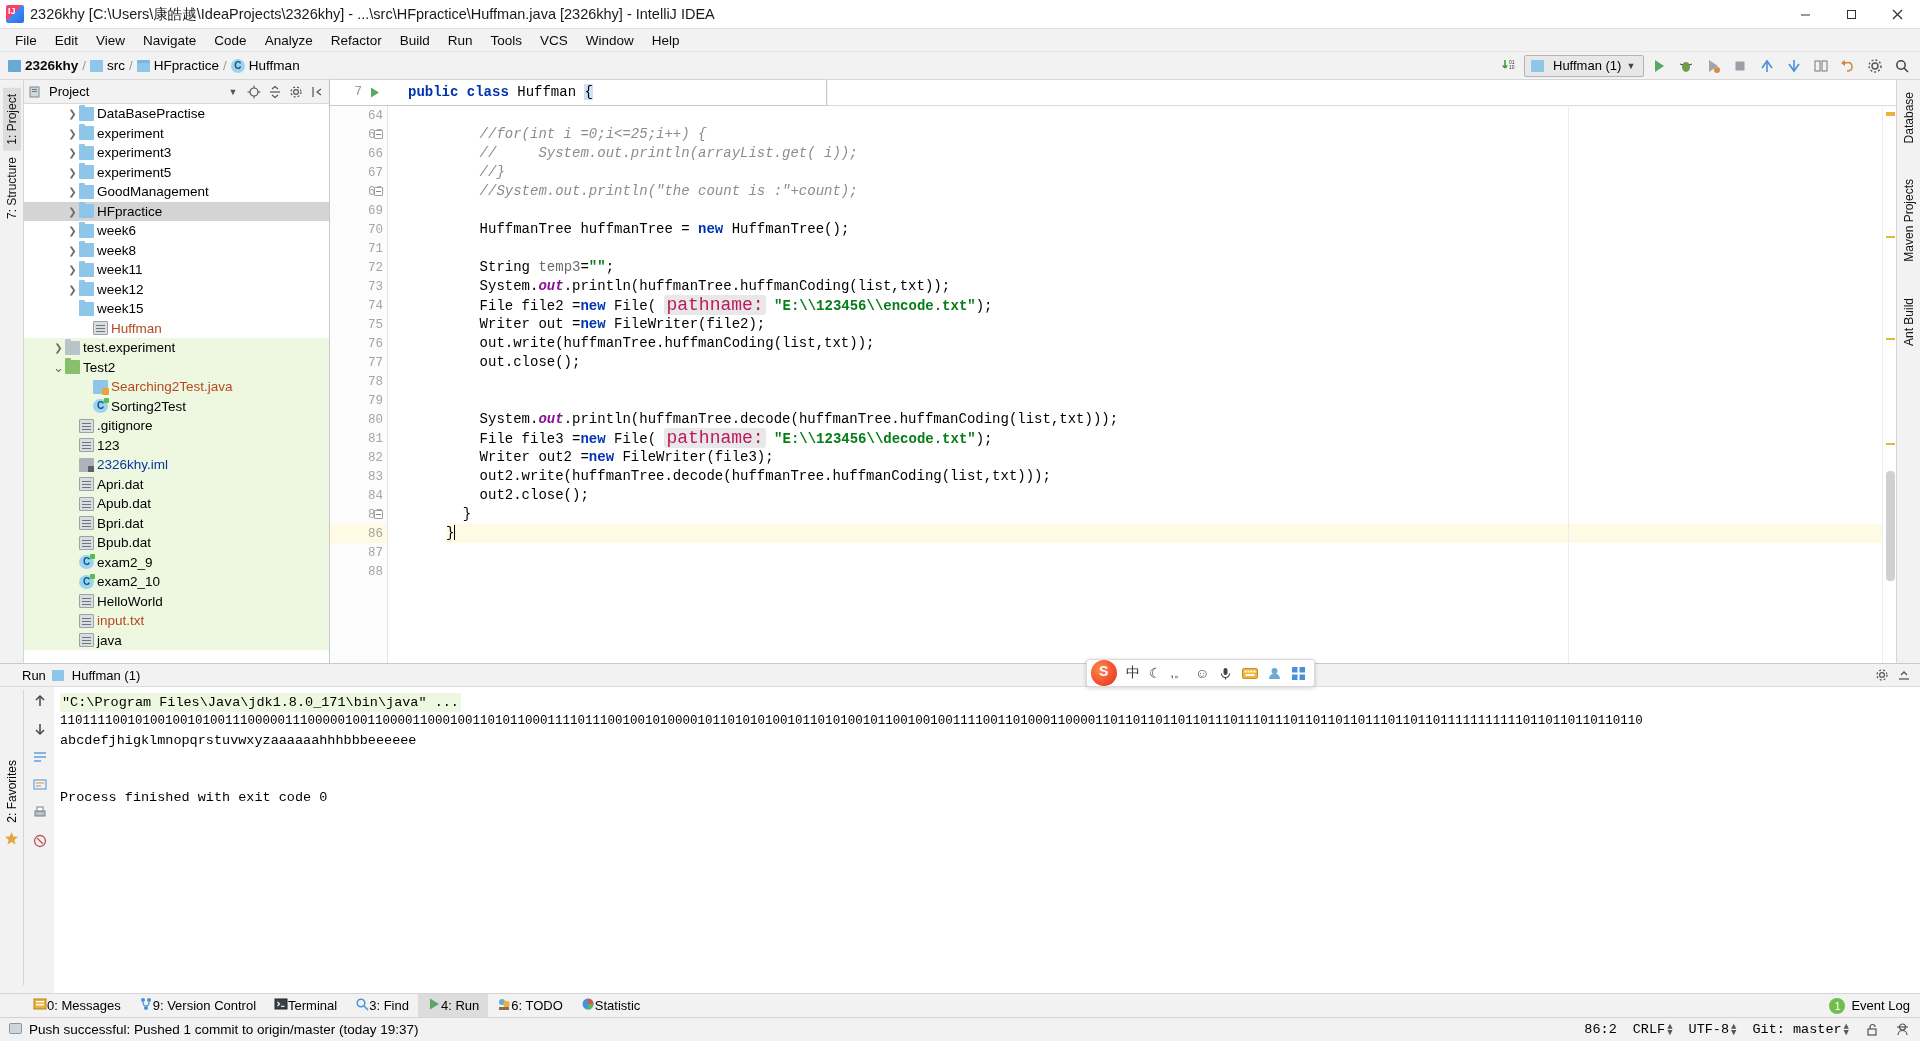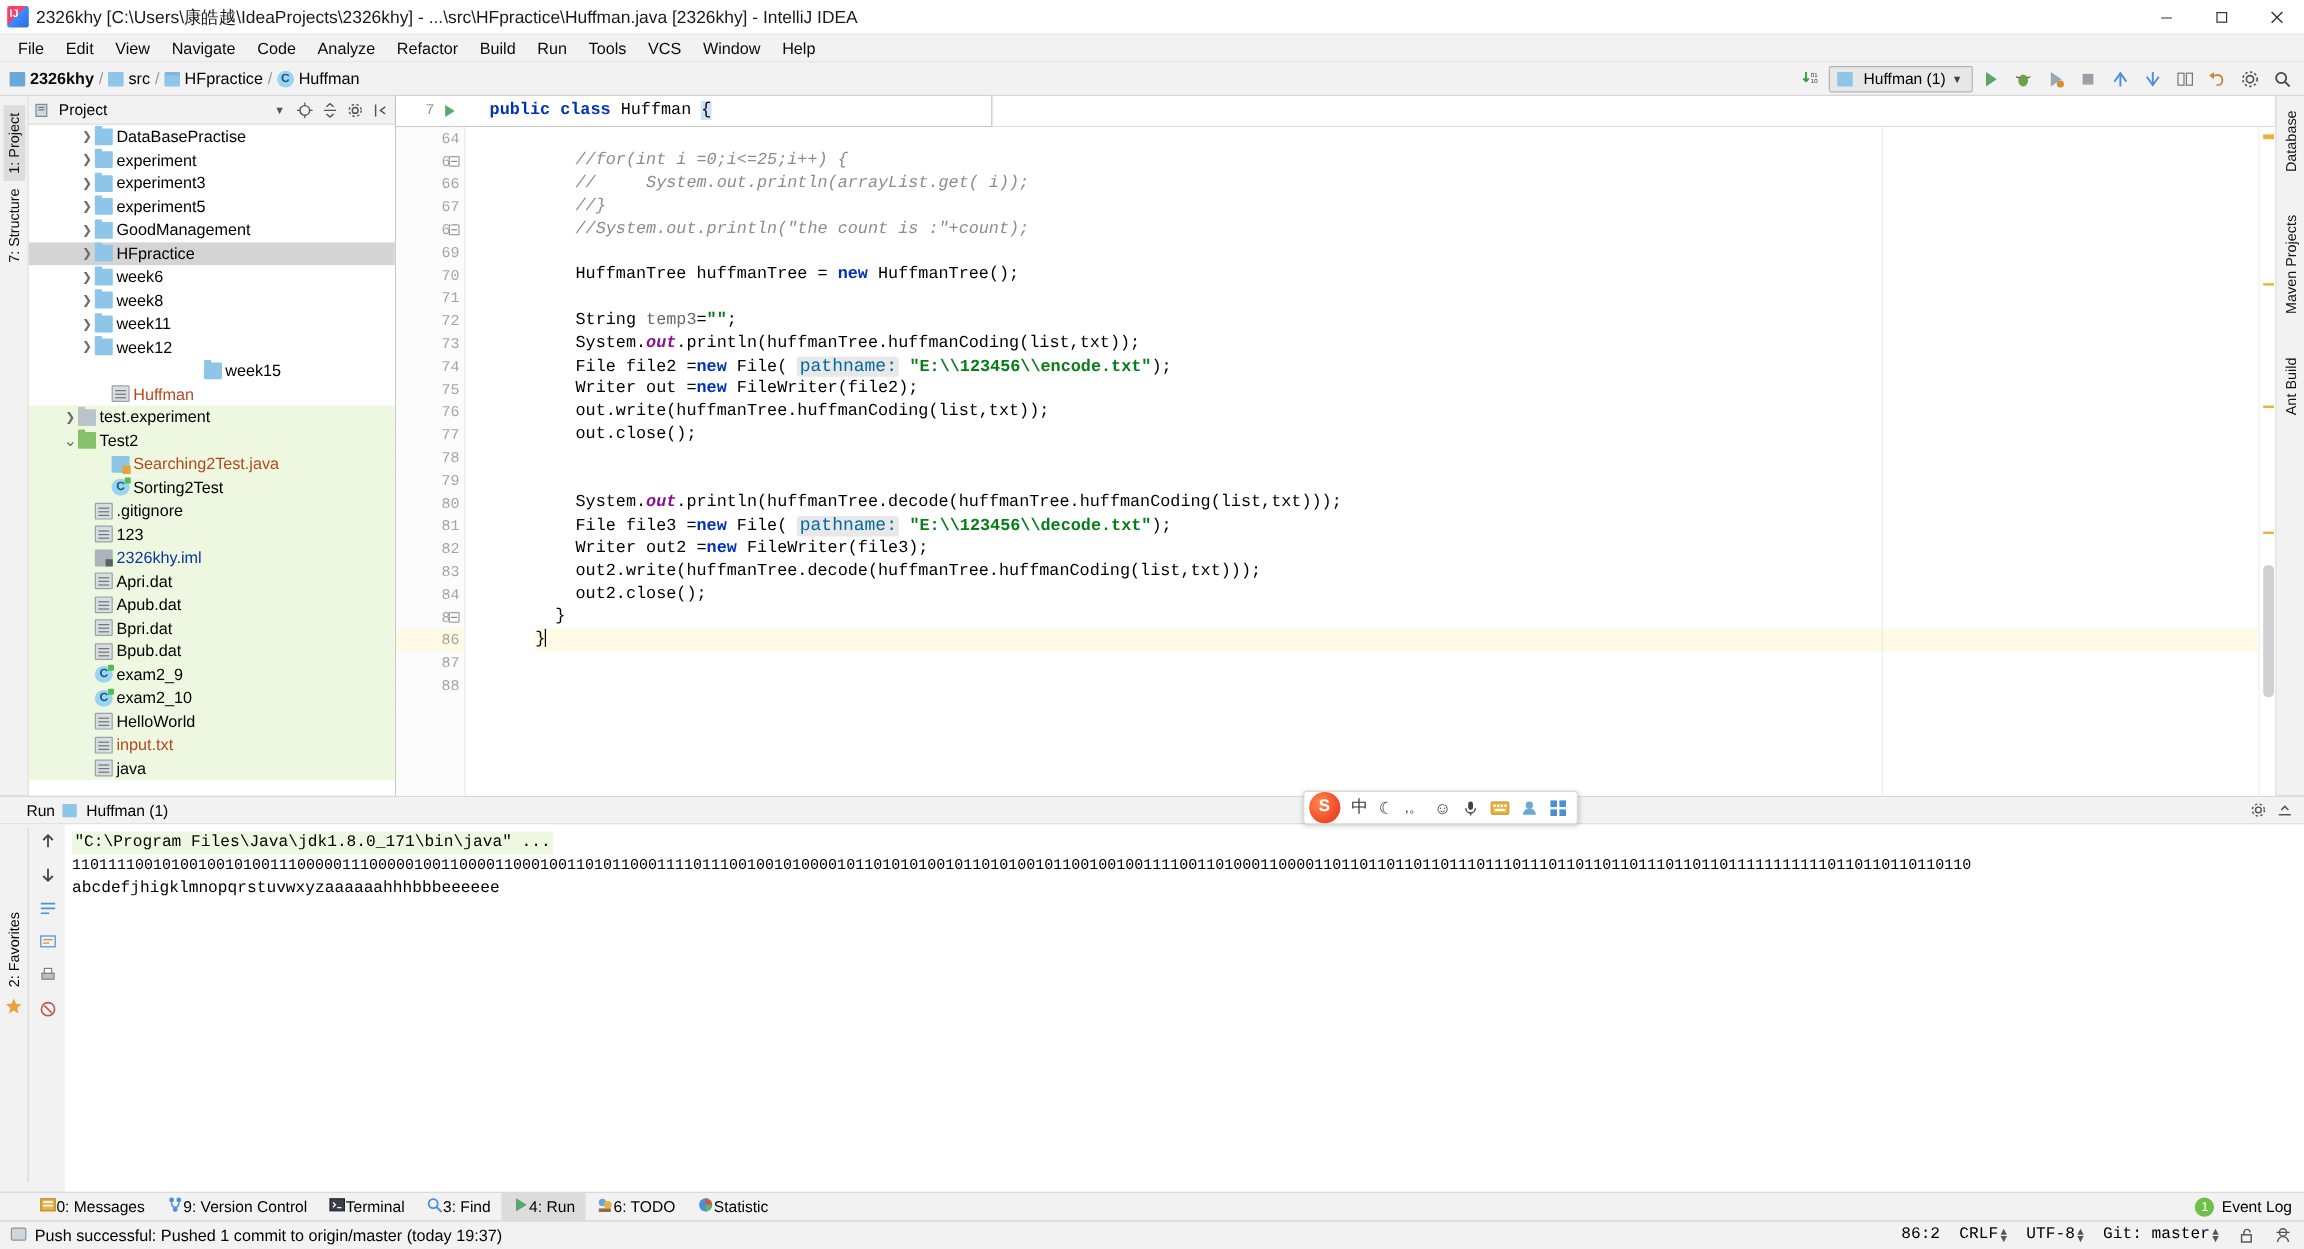--- a/index.html
+++ b/index.html
@@ -144,22 +144,22 @@
     width: 497px; box-shadow: 0 1px 2px rgba(0,0,0,0.12);
   }
   .sticky-ln { width: 32px; text-align: right; color: #999; font-family: "Liberation Mono", monospace; font-size: 12.5px; }
   .sticky-run { width: 24px; display:flex; align-items:center; justify-content:center; }
   .code-mono { font-family: "Liberation Mono", monospace; font-size: 14px; }
   .kw { color: #0033b3; font-weight: bold; }
   .str { color: #067d17; font-weight: bold; }
   .cmt { color: #8c8c8c; font-style: italic; }
   .field { color: #871094; font-style: italic; font-weight: bold; }
   .param-hint {
-    background: #e8e8e8; color: #0369a1; border-radius: 3px; padding: 0 2px; font-style: normal;
-    font-size: 15px;
+    background: #e8e8e8; color: #be185d; border-radius: 3px; padding: 0 2px; font-style: normal;
+    font-size: 18px;
   }
   .ident-grey { color: #6a6a6a; }
 
   .editor-main { flex: 1 1 auto; display: flex; min-height: 0; position: relative; background: #fff; }
   .gutter {
     width: 58px; flex: 0 0 58px; background: #fcfcfc; border-right: 1px solid #e6e6e6;
     position: relative;
   }
   .gline {
     height: 19px; display: flex; align-items: center; justify-content: flex-end;
@@ -475,21 +475,21 @@
           <div class="trow" style="padding-left: 42px;">
             <span class="arrow">❯</span>
             <span class="fi folder"></span>
             <span class="tlabel">week11</span>
           </div>
           <div class="trow" style="padding-left: 42px;">
             <span class="arrow">❯</span>
             <span class="fi folder"></span>
             <span class="tlabel">week12</span>
           </div>
-          <div class="trow" style="padding-left: 42px; justify-content: center;">
+          <div class="trow" style="padding-left: 42px;">
             <span class="arrow"></span>
             <span class="fi folder"></span>
             <span class="tlabel">week15</span>
           </div>
           <div class="trow" style="padding-left: 56px;">
             <span class="arrow"></span>
             <span class="fi file"></span>
             <span class="tlabel unv">Huffman</span>
           </div>
           <div class="trow vcs" style="padding-left: 28px;">
@@ -759,20 +759,21 @@
               <line x1="5" y1="5" x2="11" y2="11" stroke="#c05050" stroke-width="1.3"></line>
             </svg>
         </span>
       </div>
       <div class="console" id="console">
           <div class="console-row"><span class="cmdline">"C:\Program Files\Java\jdk1.8.0_171\bin\java" ...</span></div>
           <div class="console-row" style="font-size: 12.5px;">1101111001010010010100111000001110000010011000011000100110101100011110111001001010000101101010100101101010010110010010011110011010001100001101101101101101110111011101101101101110110110111111111110110110110110110</div>
           <div class="console-row">abcdefjhigklmnopqrstuvwxyzaaaaaahhhbbbeeeeee</div>
           <div class="console-row"></div>
           <div class="console-row"></div>
+          <div class="console-row">Process finished with exit code 0</div>
         </div>
     </div>
   </div>
 
   <div class="ime-bar" id="ime-bar" style="left:1086px; top:659px;">
     <span class="ime-logo"></span>
     <span class="ime-item">中</span>
     <span class="ime-item">☾</span>
     <span class="ime-item" style="font-size:12px;">,。</span>
     <span class="ime-item">☺</span>

